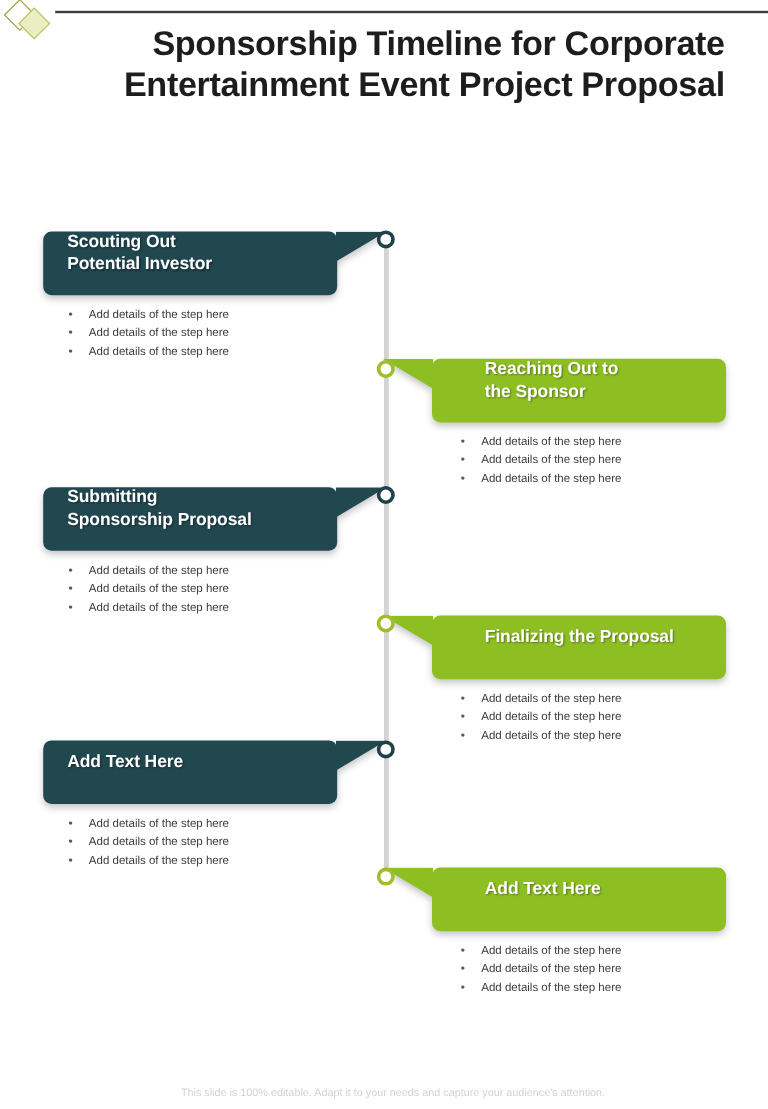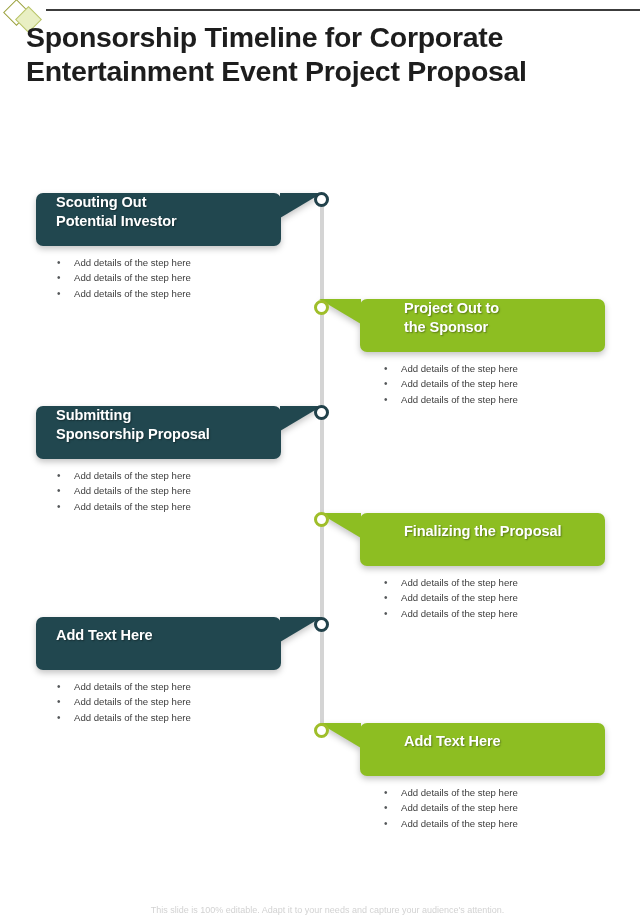--- a/index.html
+++ b/index.html
@@ -50,20 +50,21 @@
     border: 1.3px solid #b9c46a;
     transform: rotate(45deg);
   }
 
   
   .header {
     position: absolute;
     left: 26px;
     top: 20px;
     width: 578px;
+    text-align: right;
   }
   .page-title {
     font-size: 28.5px;
     line-height: 34px;
     font-weight: bold;
     color: #1d1d1d;
     letter-spacing: -0.3px;
     margin: 0;
   }
   .page-subtitle {
@@ -227,21 +228,21 @@
       <ul class="bullets" style="left: 54px; top: 255px;">
         <li><span class="bul">•</span><span>Add details of the step here</span></li>
         <li><span class="bul">•</span><span>Add details of the step here</span></li>
         <li><span class="bul">•</span><span>Add details of the step here</span></li>
       </ul>
       <div class="marker dark" style="left: 314px; top: 192px;"></div>
       <div class="card" style="left: 360px; top: 299px;">
         <div class="banner green">
           <div class="banner-body"></div>
           <div class="tail"></div>
-          <div class="banner-title">Project Out to
+          <div class="banner-title">Reaching Out to
 the Sponsor</div>
         </div>
       </div>
       <ul class="bullets" style="left: 381px; top: 361px;">
         <li><span class="bul">•</span><span>Add details of the step here</span></li>
         <li><span class="bul">•</span><span>Add details of the step here</span></li>
         <li><span class="bul">•</span><span>Add details of the step here</span></li>
       </ul>
       <div class="marker green" style="left: 314px; top: 300px;"></div>
       <div class="card" style="left: 36px; top: 406px;">

